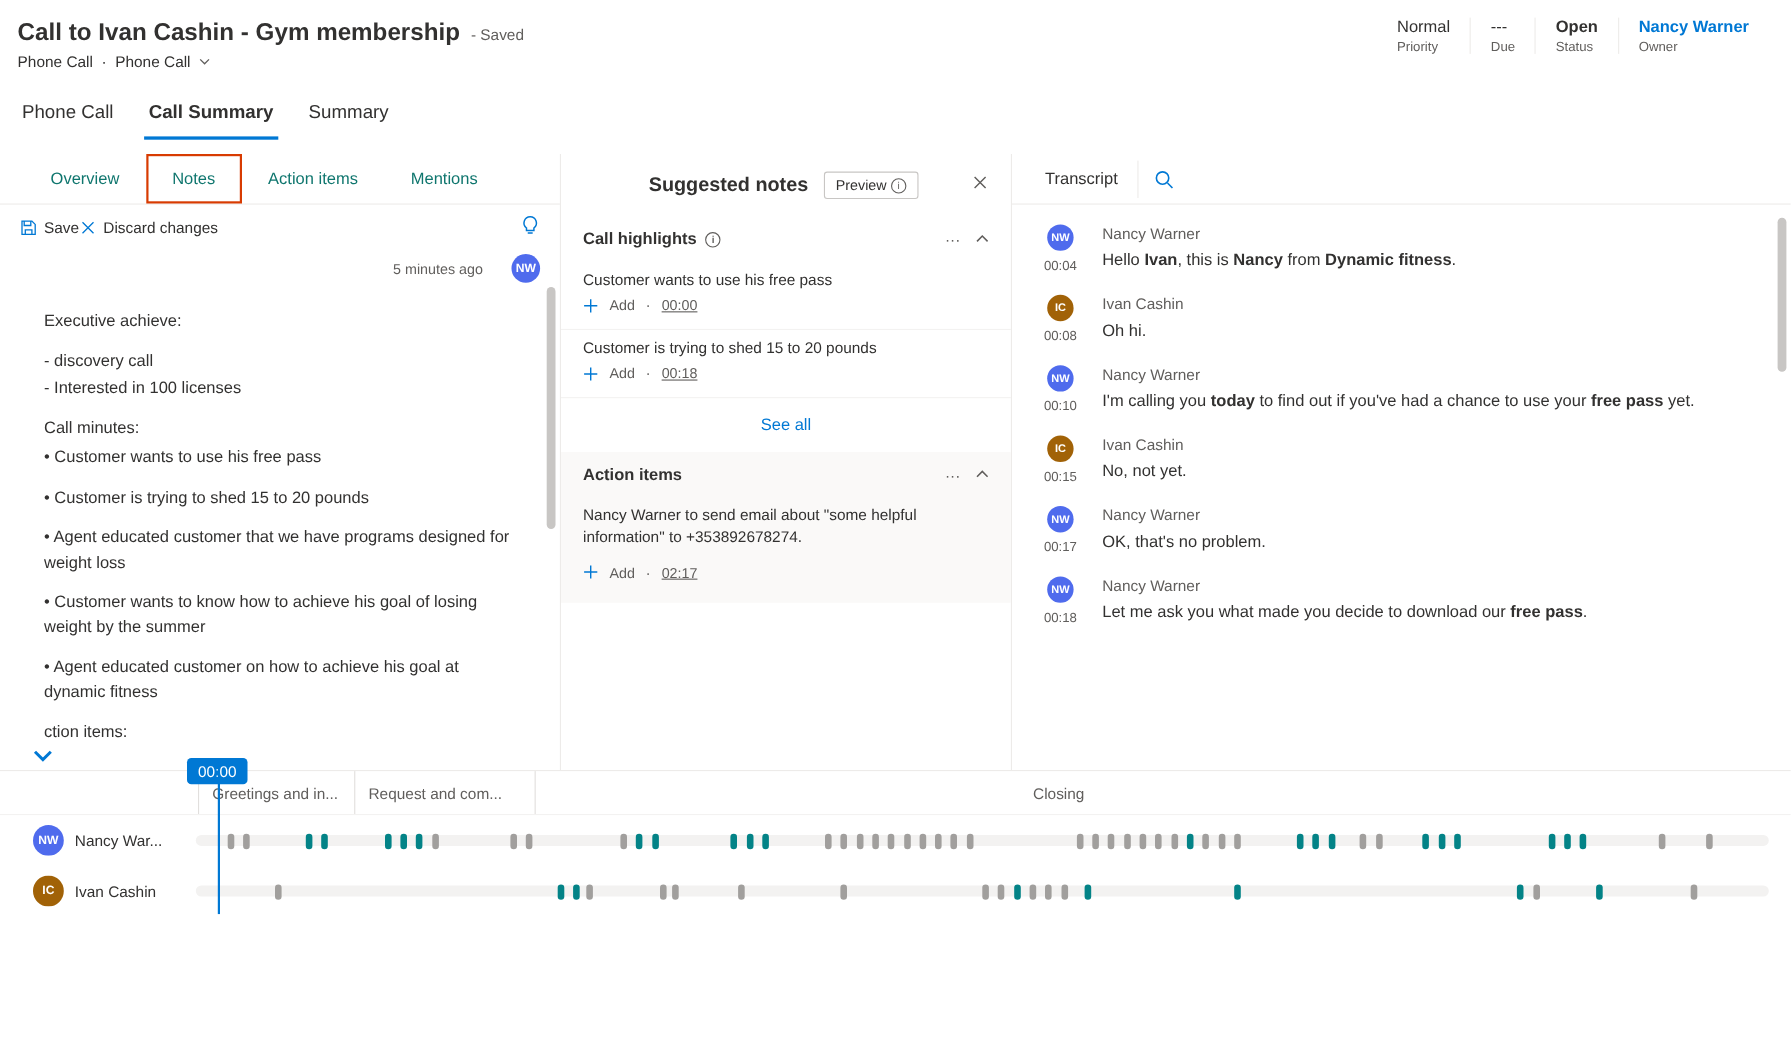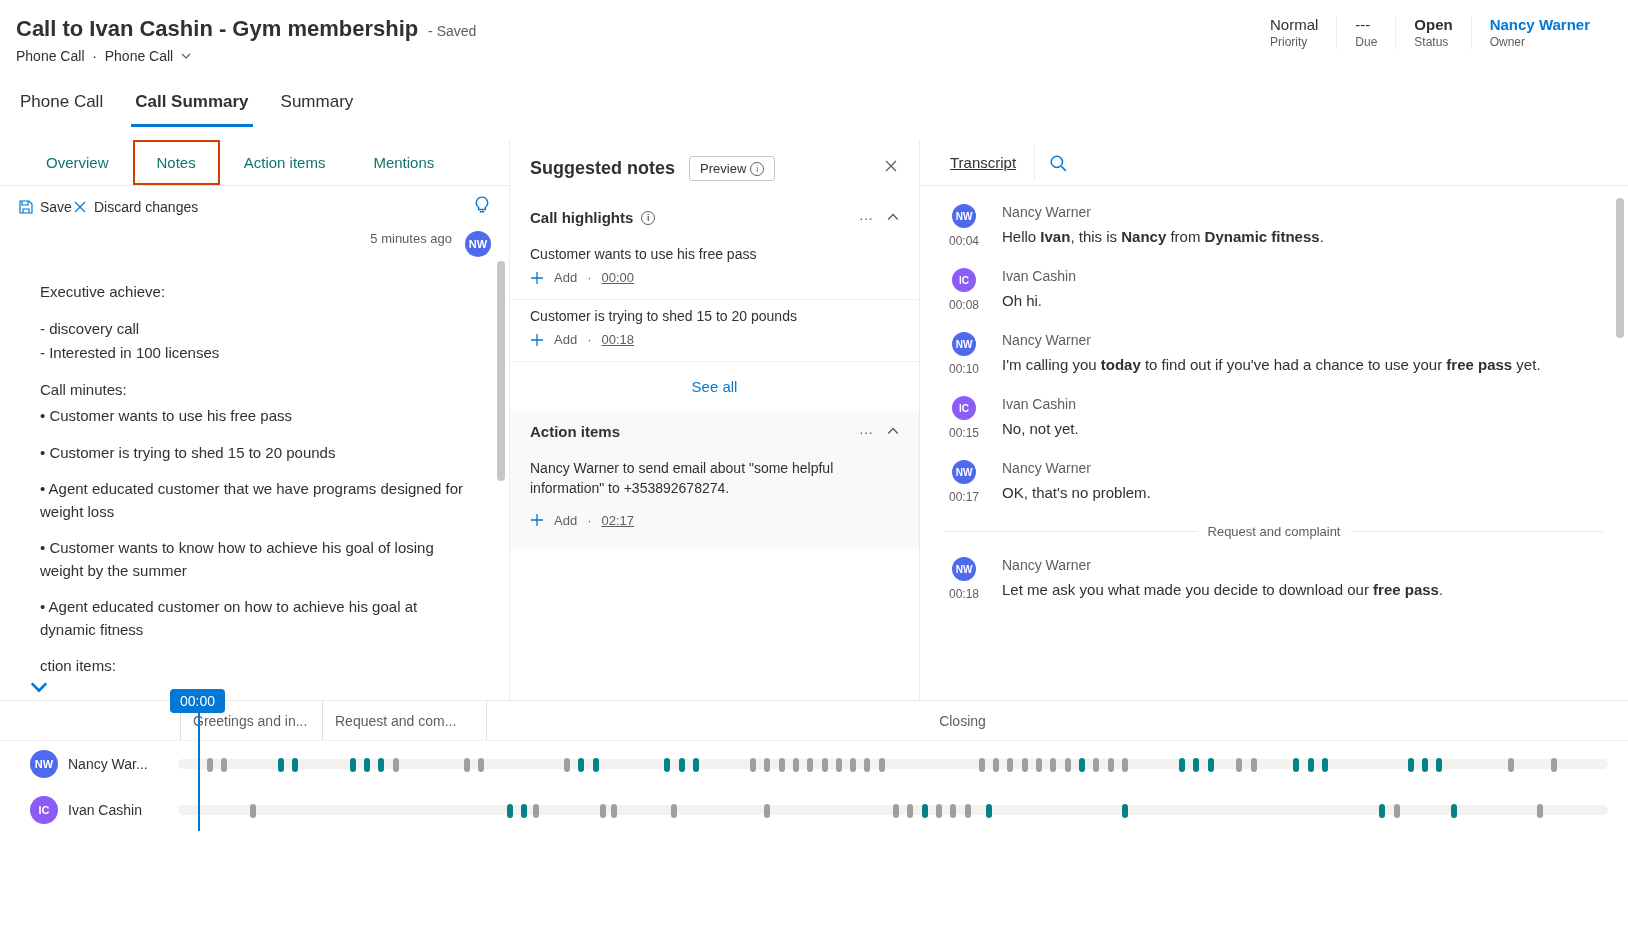--- a/index.html
+++ b/index.html
@@ -35,50 +35,50 @@
 .content { display: flex; height: 560px; margin-top: 12px; }
 .left-col { width: 510px; display: flex; flex-direction: column; border-right: 1px solid #edebe9; }
 .sub-tabs { display: flex; border-bottom: 1px solid #edebe9; padding-left: 22px; }
 .sub-tab { padding: 14px 24px; font-size: 15px; cursor: pointer; color: #0f766e; }
 .sub-tab.selected { outline: 2px solid #d83b01; outline-offset: -2px; }
 .toolbar { display: flex; align-items: center; justify-content: space-between; padding: 10px 18px; }
 .toolbar-left { display: flex; gap: 0; align-items: center; }
 .tool-btn { display: flex; align-items: center; gap: 6px; cursor: pointer; font-size: 14px; }
 .tool-btn svg { width: 16px; height: 16px; }
 .bulb { color: #0078d4; }
-.note-meta { display: flex; justify-content: flex-end; gap: 13px; padding: 4px 18px 4px 18px; }
+.note-meta { display: flex; align-items: center; justify-content: flex-end; gap: 26px; padding: 4px 18px 4px 18px; }
 .note-meta .time { font-size: 13px; color: #605e5c; }
 .avatar { width: 26px; height: 26px; border-radius: 50%; display: flex; align-items: center; justify-content: center; font-size: 11px; font-weight: 600; color: white; }
 .avatar.nancy { background: #4f6bed; }
-.avatar.ivan { background: #8b5cf6; }
+.avatar.ivan { background: #a16207; }
 .avatar.sm { width: 24px; height: 24px; font-size: 10px; }
 .avatar.lg { width: 28px; height: 28px; font-size: 11px; }
 .note-body { padding: 20px 40px 20px 40px; overflow-y: auto; position: relative; flex: 1; }
 .note-body p { margin-bottom: 14px; line-height: 1.5; font-size: 15px; }
 .note-scroll { position: absolute; right: 4px; top: 0; width: 8px; height: 220px; background: #c8c6c4; border-radius: 4px; }
 .mid-col { width: 410px; border-right: 1px solid #edebe9; padding: 0; }
-.mid-head { display: flex; align-items: center; justify-content: space-between; padding: 16px 20px; }
+.mid-head { display: flex; align-items: center; justify-content: flex-end; padding: 16px 20px; gap: 48px; }
 .mid-head-left { display: flex; align-items: center; gap: 14px; }
 .mid-head h2 { font-size: 18px; font-weight: 600; }
 .preview-btn { font-size: 13px; padding: 4px 10px; border: 1px solid #c8c6c4; border-radius: 3px; background: #fff; cursor: pointer; display: flex; gap: 4px; align-items: center;}
 .close-x { cursor: pointer; font-size: 18px; color: #605e5c; }
 .sect-head { display: flex; align-items: center; justify-content: space-between; padding: 12px 20px; }
 .sect-head-l { display: flex; align-items: center; gap: 8px; font-size: 15px; font-weight: 600; }
 .sect-head-r { display: flex; gap: 14px; color: #605e5c; cursor: pointer; }
 .info-ic { width: 14px; height: 14px; border: 1px solid #605e5c; border-radius: 50%; display: inline-flex; align-items: center; justify-content: center; font-size: 9px; color: #605e5c; }
 .highlight { padding: 8px 20px 14px 20px; border-bottom: 1px solid #f3f2f1; }
 .highlight .txt { font-size: 14px; margin-bottom: 8px; }
 .highlight .add-row { display: flex; align-items: center; gap: 10px; font-size: 13px; color: #605e5c;}
 .highlight .add-row .ts { text-decoration: underline; }
 .plus-ic { width: 14px; height: 14px; color: #0078d4; }
 .see-all { text-align: center; padding: 16px; color: #0078d4; font-size: 15px; cursor: pointer; }
 .action-sect { background: #faf9f8; padding-bottom: 12px; }
 .action-body .txt { padding: 6px 20px; font-size: 14px; line-height: 1.45; }
 .right-col { flex: 1; display: flex; flex-direction: column; }
-.right-head { display: flex; align-items: center; padding: 0 12px; border-bottom: 1px solid #edebe9; text-decoration: underline; }
+.right-head { display: flex; align-items: center; padding: 0 12px; border-bottom: 1px solid #edebe9; }
 .right-head .title { padding: 14px 18px; font-size: 15px; }
 .search-box { flex: 1; display: flex; align-items: center; gap: 8px; padding: 8px 14px; border-left: 1px solid #edebe9; cursor: text; }
 .search-box svg { width: 18px; height: 18px; color: #0078d4; }
 .search-box input { border: none; outline: none; font-size: 15px; flex: 1; }
 .transcript { overflow-y: auto; padding: 18px 24px; position: relative; }
 .t-row { display: flex; gap: 18px; margin-bottom: 20px; align-items: flex-start; }
 .t-left { width: 40px; display: flex; flex-direction: column; align-items: center; gap: 6px; }
 .t-left .ts { font-size: 12px; color: #605e5c; }
 .t-right { flex: 1; }
 .t-right .name { font-size: 14px; color: #605e5c; margin-bottom: 6px; }
@@ -327,23 +327,20 @@
           <div class="t-row">
       <div class="t-left">
         <div class="avatar sm nancy">NW</div>
         <div class="ts">00:17</div>
       </div>
       <div class="t-right">
         <div class="name">Nancy Warner</div>
         <div class="msg">OK, that's no problem.</div>
       </div>
           </div>
-        </div>
-      <div class="divider">
-          <span>Request and complaint</span>
         </div>
       <div id="transcript-rows2">
           <div class="t-row">
       <div class="t-left">
         <div class="avatar sm nancy">NW</div>
         <div class="ts">00:18</div>
       </div>
       <div class="t-right">
         <div class="name">Nancy Warner</div>
         <div class="msg">Let me ask you what made you decide to download our <b>free pass</b>.</div>

